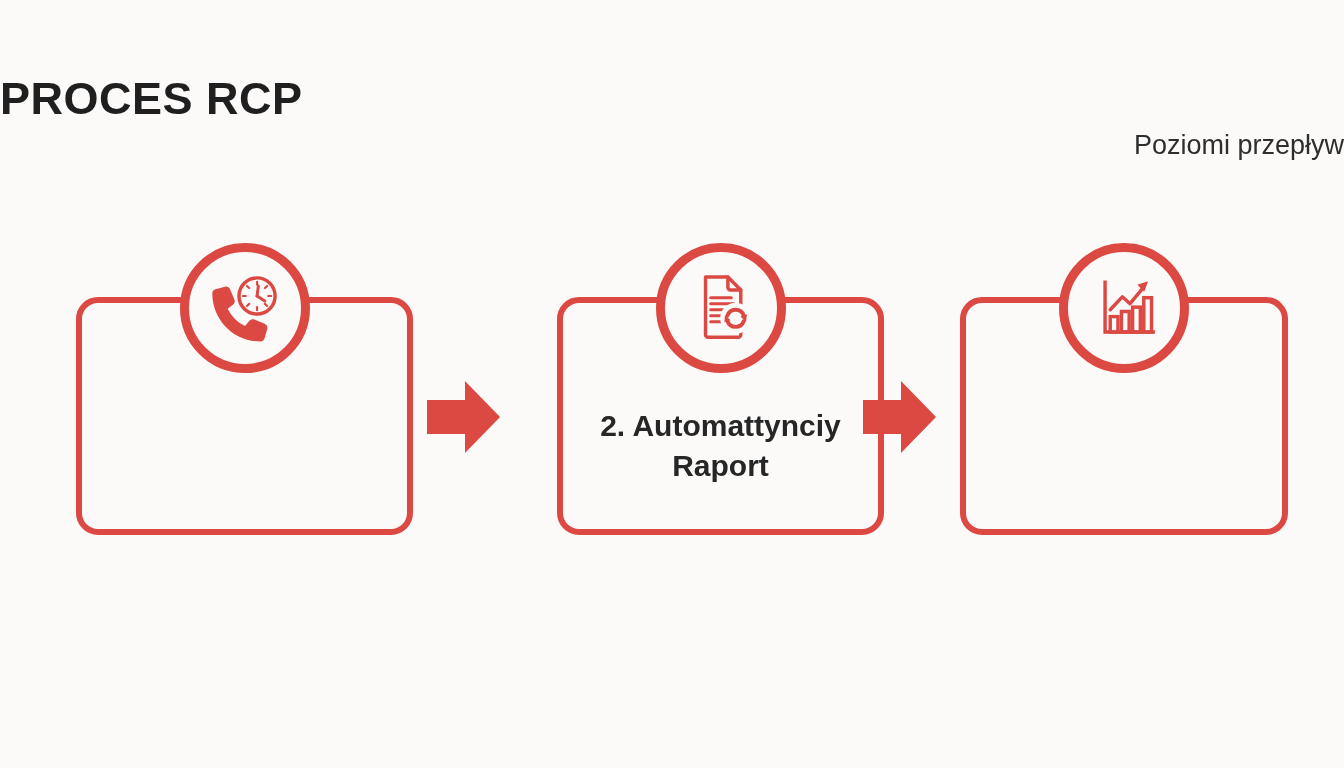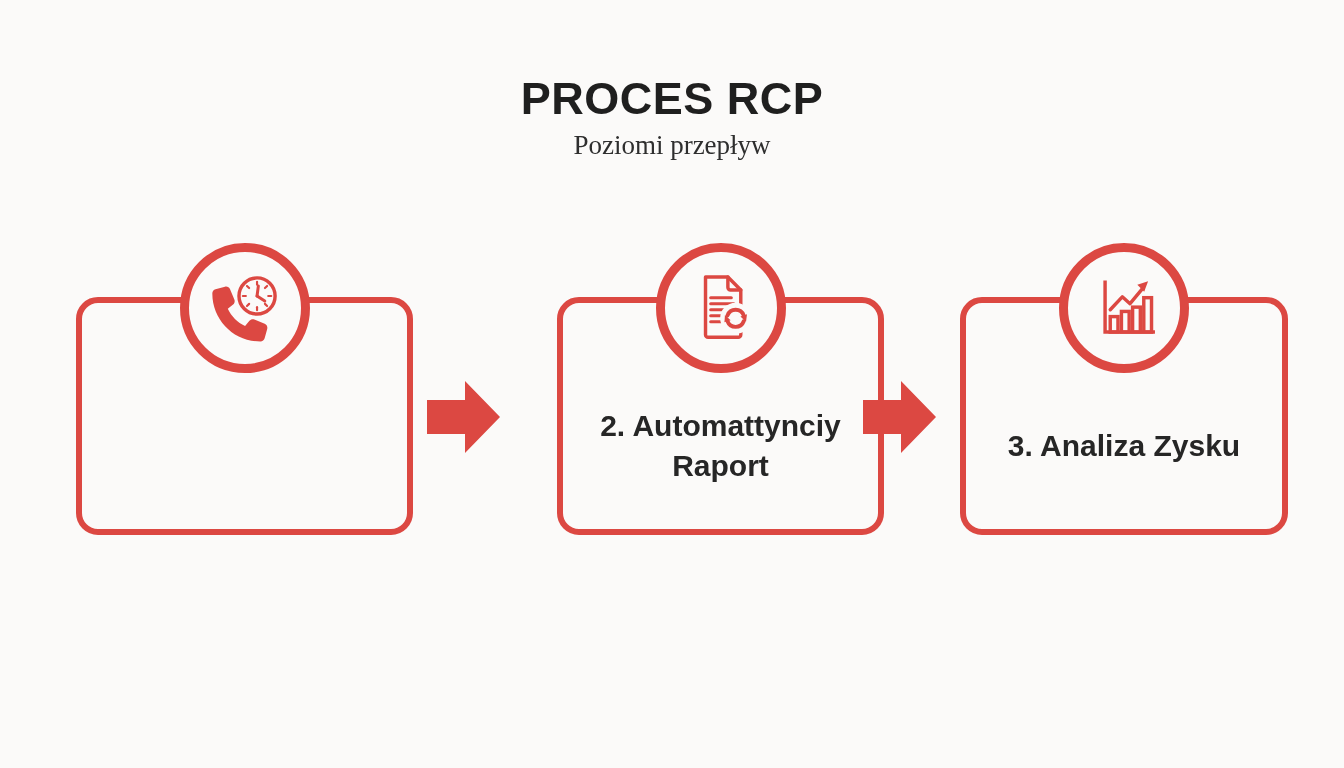--- a/index.html
+++ b/index.html
@@ -17,38 +17,36 @@
     height: 768px;
     background: var(--bg);
     overflow: hidden;
   }
 
   .title {
     position: absolute;
     top: 76px;
     left: 0;
     width: 100%;
-    text-align: center;
     font-size: 45px;
     line-height: 1.0;
     font-weight: 700;
     letter-spacing: 0.5px;
     color: #1f1f1f;
   }
   .subtitle {
     position: absolute;
     top: 131px;
     left: 0;
     width: 100%;
-    text-align: center;
+    text-align: right;
     font-size: 27px;
     line-height: 1.1;
     font-weight: 400;
     color: #2e2e2e;
-    font-family: Liberation Serif, serif;
   }
 
   .step-card {
     position: absolute;
     top: 297px;
     height: 238px;
     border: 6px solid var(--accent);
     border-radius: 22px;
     background: var(--bg);
   }
@@ -180,18 +178,15 @@
         <g stroke="currentColor" stroke-width="4" fill="none">
           <rect x="34" y="60" width="9" height="18"></rect>
           <rect x="47" y="54" width="9" height="24"></rect>
           <rect x="60" y="49" width="9" height="29"></rect>
           <rect x="73" y="38" width="9" height="40"></rect>
         </g>
         <polyline points="34,52 48,37 57,45 71,28" stroke="currentColor" stroke-width="4" fill="none" stroke-linecap="round" stroke-linejoin="round"></polyline>
         <polygon fill="currentColor" points="78,19 65.5,23 73.5,31"></polygon>
       </svg>
     </div>
-    <div class="label-wrap">
-      <div class="step-label">3. Analiza Zysku</div>
-    </div>
   </div>
 
 </div>
 
 </body></html>

